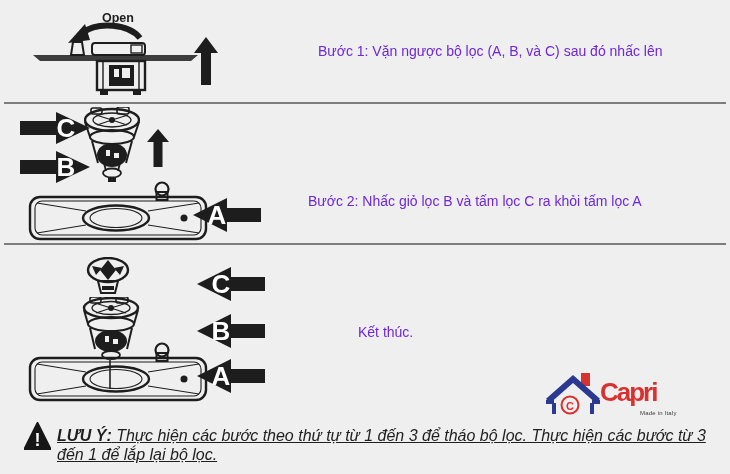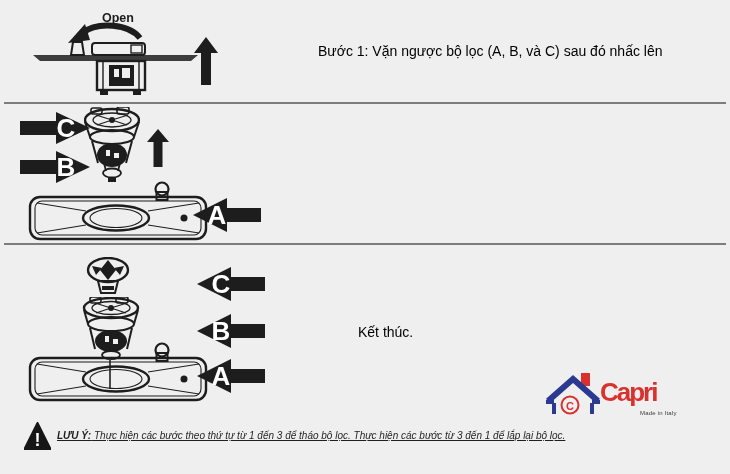--- a/index.html
+++ b/index.html
@@ -1,36 +1,36 @@
 <!DOCTYPE html>
 <html><head>
 <meta charset="utf-8">
 <style>
   html,body{margin:0;padding:0;}
   body{font-family:"Liberation Sans",sans-serif;background:#ffffff;}
   #canvas{position:relative;width:730px;height:474px;background:#efefef;overflow:hidden;}
   .abs{position:absolute;}
   .divider{position:absolute;left:4px;width:722px;height:2px;background:#7d7d7d;}
-  .step-text{position:absolute;font-size:14px;color:#000000;white-space:nowrap;}
+  .step-text{position:absolute;font-size:14px;color:#6d28d9;white-space:nowrap;}
   .ink{stroke:#1d1d1d;fill:none;}
   .ink-fill{fill:#1d1d1d;}
   .arrow-letter{fill:#ffffff;font-family:"Liberation Sans",sans-serif;font-weight:bold;
                 font-size:26px;text-anchor:middle;dominant-baseline:central;}
   .open-label{fill:#1d1d1d;font-family:"Liberation Sans",sans-serif;font-weight:bold;
               font-size:12.5px;text-anchor:middle;}
   .logo-wrap{position:absolute;left:545px;top:370px;width:160px;height:50px;}
   .logo-brand{position:absolute;left:55px;top:0px;font-size:26px;font-weight:bold;
               color:#d9312e;letter-spacing:-2px;line-height:44px;}
   .logo-tagline{position:absolute;left:95px;top:40px;font-size:6px;color:#3a3a3a;
                 letter-spacing:0.2px;white-space:nowrap;}
   .badge-letter{fill:#d9312e;font-family:"Liberation Sans",sans-serif;font-weight:bold;
                 font-size:11px;text-anchor:middle;dominant-baseline:central;}
   .warn-mark{fill:#ffffff;font-family:"Liberation Sans",sans-serif;font-weight:bold;
              font-size:18px;text-anchor:middle;}
-  .note-text{position:absolute;left:57px;top:426px;width:655px;font-size:10px;
+  .note-text{position:absolute;left:57px;top:426px;width:655px;font-size:16px;
              font-style:italic;color:#1f1f1f;line-height:19px;text-decoration:underline;}
   .note-label{font-weight:bold;}
 </style>
 </head>
 <body>
 
 <div id="canvas">
 
   <svg class="abs" style="left:32px;top:8px;" width="185" height="90" viewBox="0 0 185 90">
     <text class="open-label" x="86" y="14">Open</text>
@@ -115,20 +115,21 @@
     <ellipse cx="88" cy="37" rx="26" ry="9.5" class="ink" stroke-width="1.1"></ellipse>
     <circle cx="156" cy="37" r="3.5" class="ink-fill"></circle>
   </svg>
 
   <svg class="abs" style="left:193px;top:198px;" width="68" height="34" viewBox="0 0 68 34">
     <polygon class="ink-fill" points="0,17 34,0 34,34"></polygon>
     <rect x="34" y="10" width="34" height="14" class="ink-fill"></rect>
     <text class="arrow-letter" x="24" y="17">A</text>
   </svg>
 
+  <div class="step-text" style="left:308px;top:193px;">Bước 2: Nhấc giỏ lọc B và tấm lọc C ra khỏi tấm lọc A</div>
 
   <div class="divider" style="top:243px;"></div>
 
   <svg class="abs" style="left:86px;top:257px;" width="44" height="38" viewBox="0 0 44 38">
     <ellipse cx="22" cy="13" rx="20" ry="12" class="ink" stroke-width="2.4"></ellipse>
     <polygon class="ink-fill" points="22,3 30,13 22,23 14,13"></polygon>
     <polygon class="ink-fill" points="6,9 16,11 10,18"></polygon>
     <polygon class="ink-fill" points="38,9 28,11 34,18"></polygon>
     <polygon points="12,24 32,24 29,36 15,36" class="ink" stroke-width="2"></polygon>
     <rect x="16" y="29" width="12" height="4" class="ink-fill"></rect>

